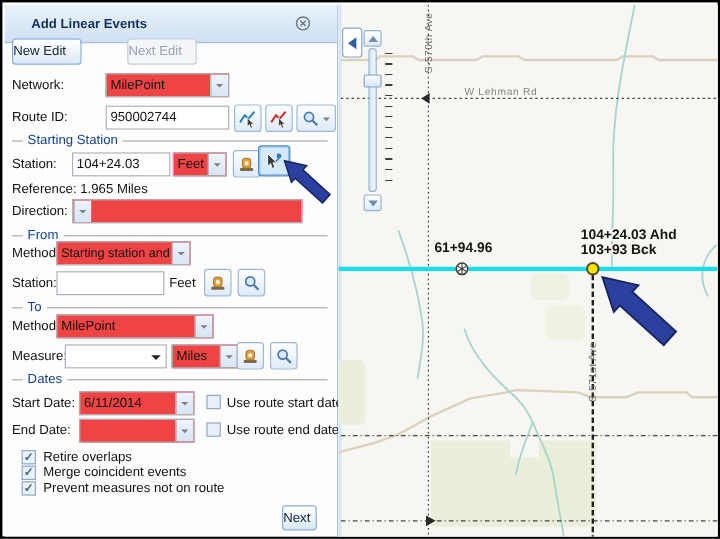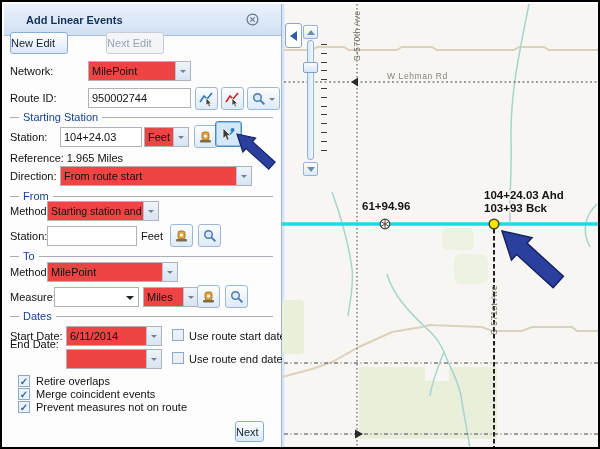--- a/index.html
+++ b/index.html
@@ -127,21 +127,20 @@
         <circle cx="12.5" cy="4" r="2" fill="#2a7ab8"></circle>
         <path d="M12.5 6 L9 9" stroke="#2a7ab8" stroke-width="1.3"></path>
         <path d="M3 2 L11 10 L7.6 9.6 L9.2 13.6 L6.9 14.4 L5.5 10.4 L3 12.8 Z" fill="#3c3c3c" stroke="#fff" stroke-width="0.8"></path>
       </svg>
     </div>
 
     <span class="lbl" style="left:6px; top:148px;text-align:center;">Reference: 1.965 Miles</span>
 
     <span class="lbl" style="left:6px; top:166px;">Direction:</span>
     <div class="combo" style="left:56px; top:162px; width:192px;">
-      <span class="val" style="font-size:11px;">From route start</span>
       <span class="trigger"></span>
     </div>
 
     <div class="sep" style="top:186px;">
       <span>From</span>
     </div>
     <span class="lbl" style="left:6px; top:201px;">Method:</span>
     <div class="combo" style="left:43px; top:197px; width:112px;">
       <span class="val">Starting station and offset</span>
       <span class="trigger"></span>
@@ -198,21 +197,21 @@
       <span>Dates</span>
     </div>
     <span class="lbl" style="left:6px; top:326px;">Start Date:</span>
     <div class="combo" style="left:62px; top:322px; width:96px;">
       <span class="val" style="font-size:11px;">6/11/2014</span>
       <span class="trigger"></span>
     </div>
     <div class="chk empty" style="left:168px; top:325px;"></div>
     <span class="lbl" style="left:185px; top:326px;">Use route start date</span>
 
-    <span class="lbl" style="left:6px; top:334px;">End Date:</span>
+    <span class="lbl" style="left:6px; top:349px;">End Date:</span>
     <div class="combo" style="left:62px; top:345px; width:96px;">
       <span class="val" style="font-size:11px;"></span>
       <span class="trigger"></span>
     </div>
     <div class="chk empty" style="left:168px; top:348px;"></div>
     <span class="lbl" style="left:185px; top:349px;">Use route end date</span>
 
     <div class="chk" style="left:14px; top:371px;">✓</div>
     <span class="lbl" style="left:32px; top:371px;">Retire overlaps</span>
     <div class="chk" style="left:14px; top:384px;">✓</div>

